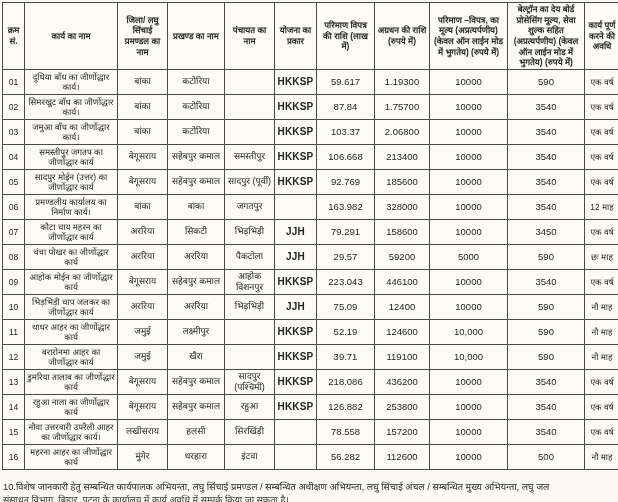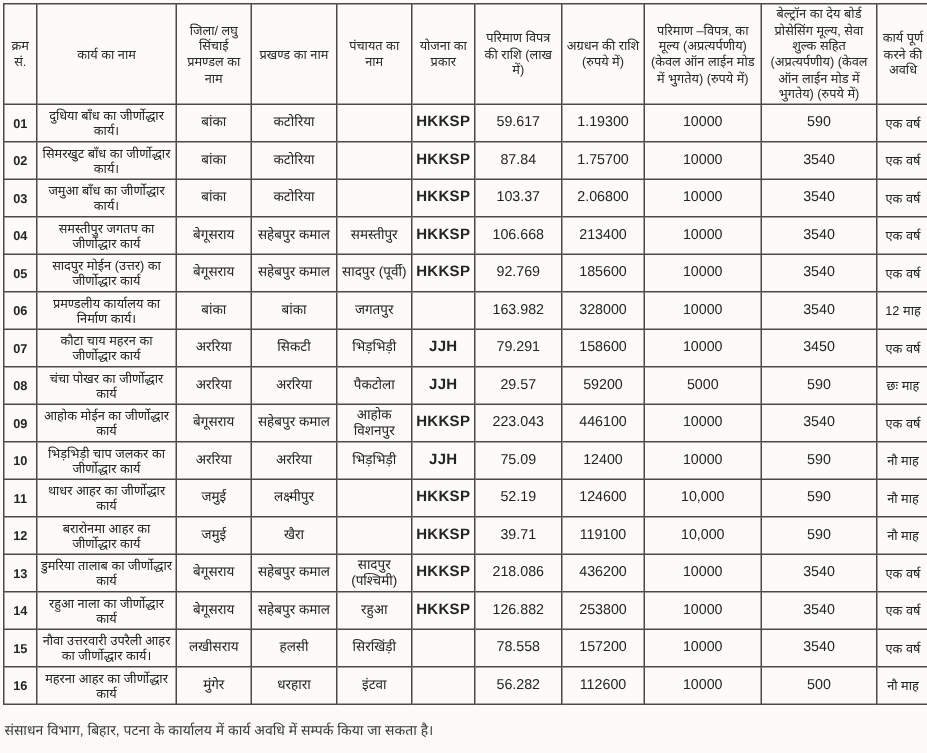--- a/index.html
+++ b/index.html
@@ -18,25 +18,25 @@
   }
   th,td{
     border:1px solid #4a4a4a;
     text-align:center; vertical-align:middle;
     padding:1px 2px;
     overflow:hidden;
   }
   table{ border-right:3px solid #151515; }
   thead th{
     height:66px;
-    font-size:8.5px; line-height:1.25; font-weight:normal;
+    font-size:8.5px; line-height:1.25; font-weight:bold;
     color:#2a2a2a;
   }
   tbody td{ height:25px; font-size:9px; line-height:1.2; color:#242424; }
-  tbody td.col-0{ font-size:8.5px;font-weight:bold; }
+  tbody td.col-0{ font-size:8.5px; }
   tbody td.col-1{ font-size:8.5px; }
   tbody td.col-5{ font-weight:bold; font-size:10px; letter-spacing:.2px; }
   tbody td.col-6, tbody td.col-7, tbody td.col-8, tbody td.col-9{
     font-size:9.5px;
   }
   tbody td.col-10{ font-size:8.5px; }
   .footer{
     position:absolute; left:3px; top:481px; width:612px; height:21px;
     overflow:hidden;
   }
@@ -282,15 +282,16 @@
           <td class="col-6">56.282</td>
           <td class="col-7">112600</td>
           <td class="col-8">10000</td>
           <td class="col-9">500</td>
           <td class="col-10">नौ माह</td>
         </tr>
       </tbody>
   </table>
 
   <div class="footer">
+    <div class="ln1">10.विशेष जानकारी हेतु सम्बन्धित कार्यपालक अभियन्ता, लघु सिंचाई प्रमण्डल / सम्बन्धित अधीक्षण अभियन्ता, लघु सिंचाई अंचल / सम्बन्धित मुख्य अभियन्ता, लघु जल</div>
     <div class="ln2">संसाधन विभाग, बिहार, पटना के कार्यालय में कार्य अवधि में सम्पर्क किया जा सकता है।</div>
   </div>
 </div>
 
 </body></html>

